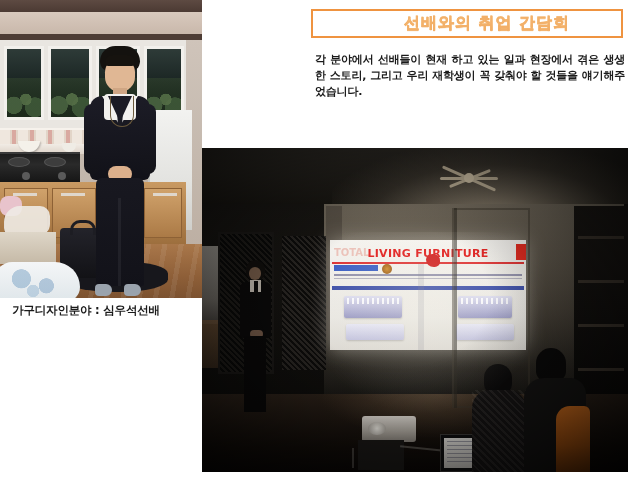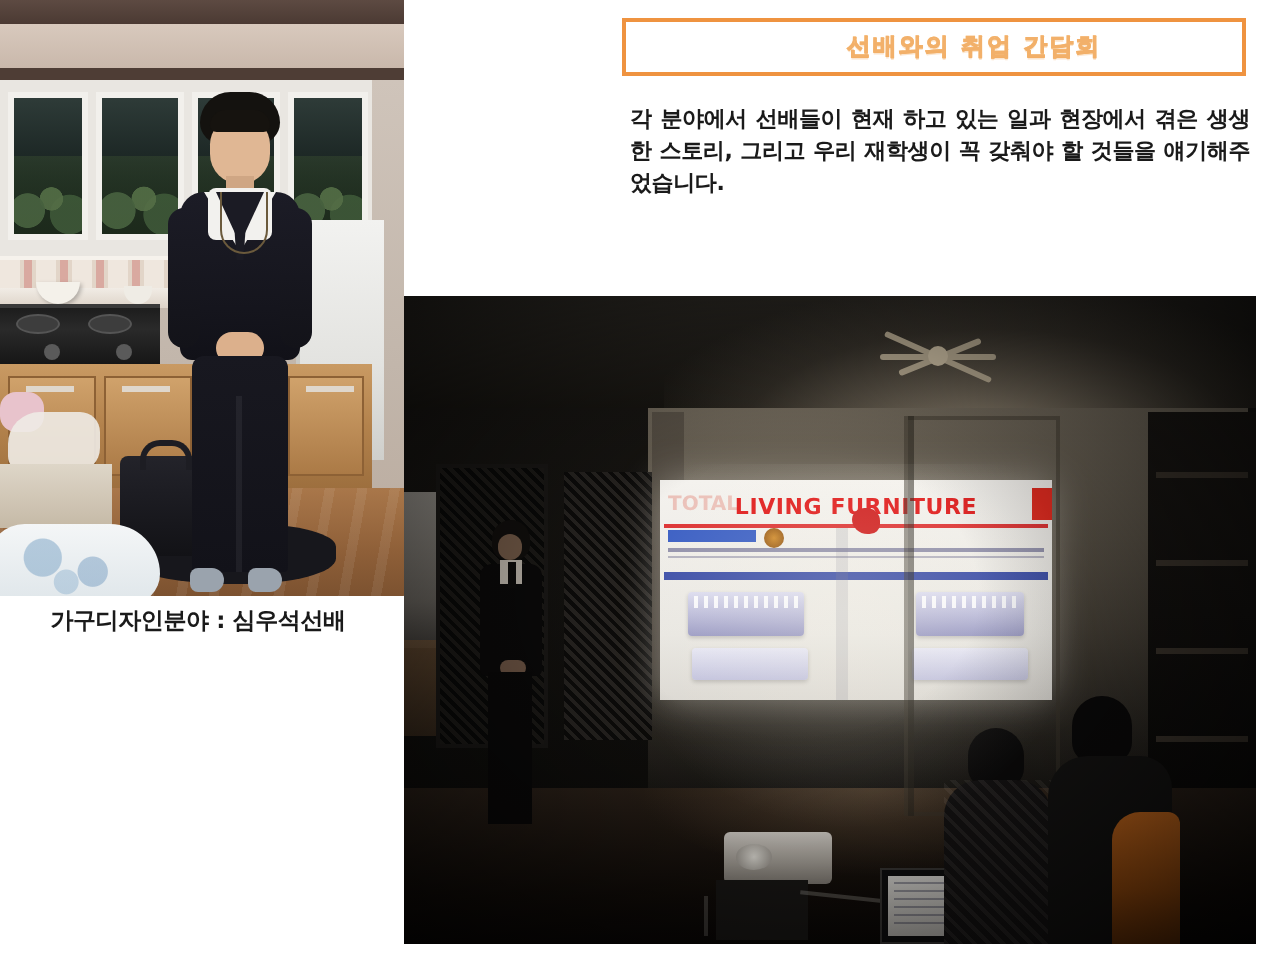--- a/index.html
+++ b/index.html
@@ -264,39 +264,38 @@
   .caption-left {
     position: absolute;
     left: 0px;
     top: 303px;
     width: 172px;
     text-align: center;
     font-size: 11.5px;
     font-weight: bold;
     color: #1a1a1a;
     letter-spacing: -0.2px;
-    padding-left: 13px;
   }
 
   
   .title-box {
     position: absolute;
     left: 311px;
     top: 9px;
     width: 312px;
     height: 29px;
     border: 2px solid #ef9340;
     box-sizing: border-box;
     background: #ffffff;
     display: flex;
     align-items: center;
     justify-content: center;
   }
   .title-text {
-    font-size: 12px;
+    font-size: 16px;
     font-weight: bold;
     letter-spacing: 1px;
     background: linear-gradient(180deg,#fde8c8 0%,#fbcf92 38%,#f5a94f 72%,#ef8f33 100%);
     -webkit-background-clip: text;
     background-clip: text;
     color: transparent;
     -webkit-text-stroke: 0.4px #f2b06a;
     text-shadow: 0 1px 0 rgba(240,150,60,.25);
     white-space: nowrap;
     margin-left: 40px;

